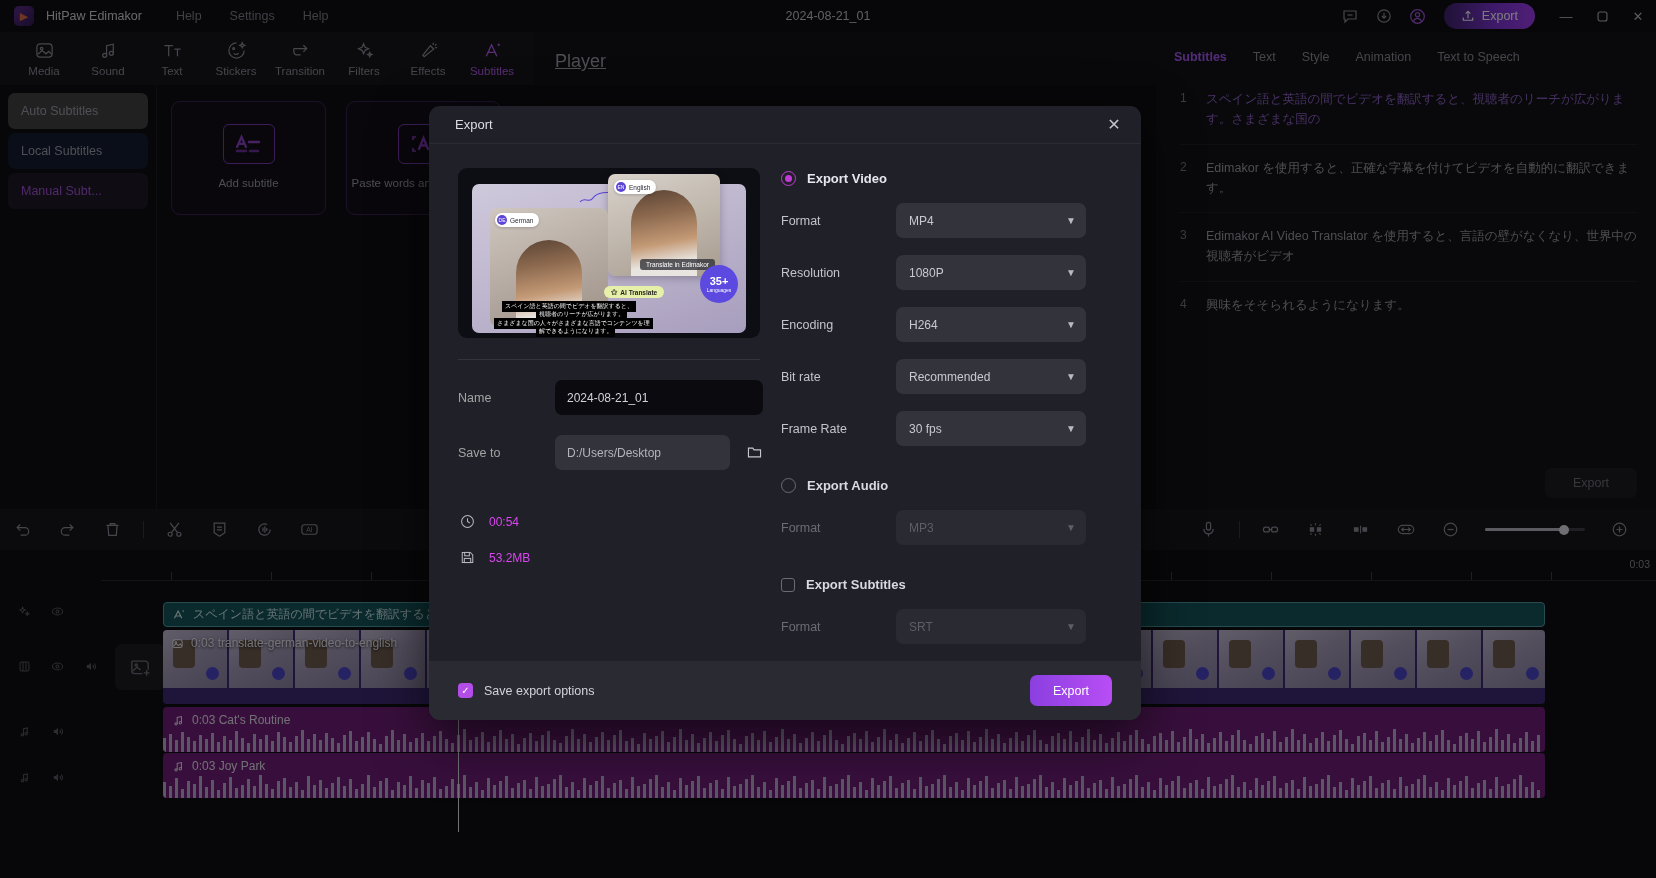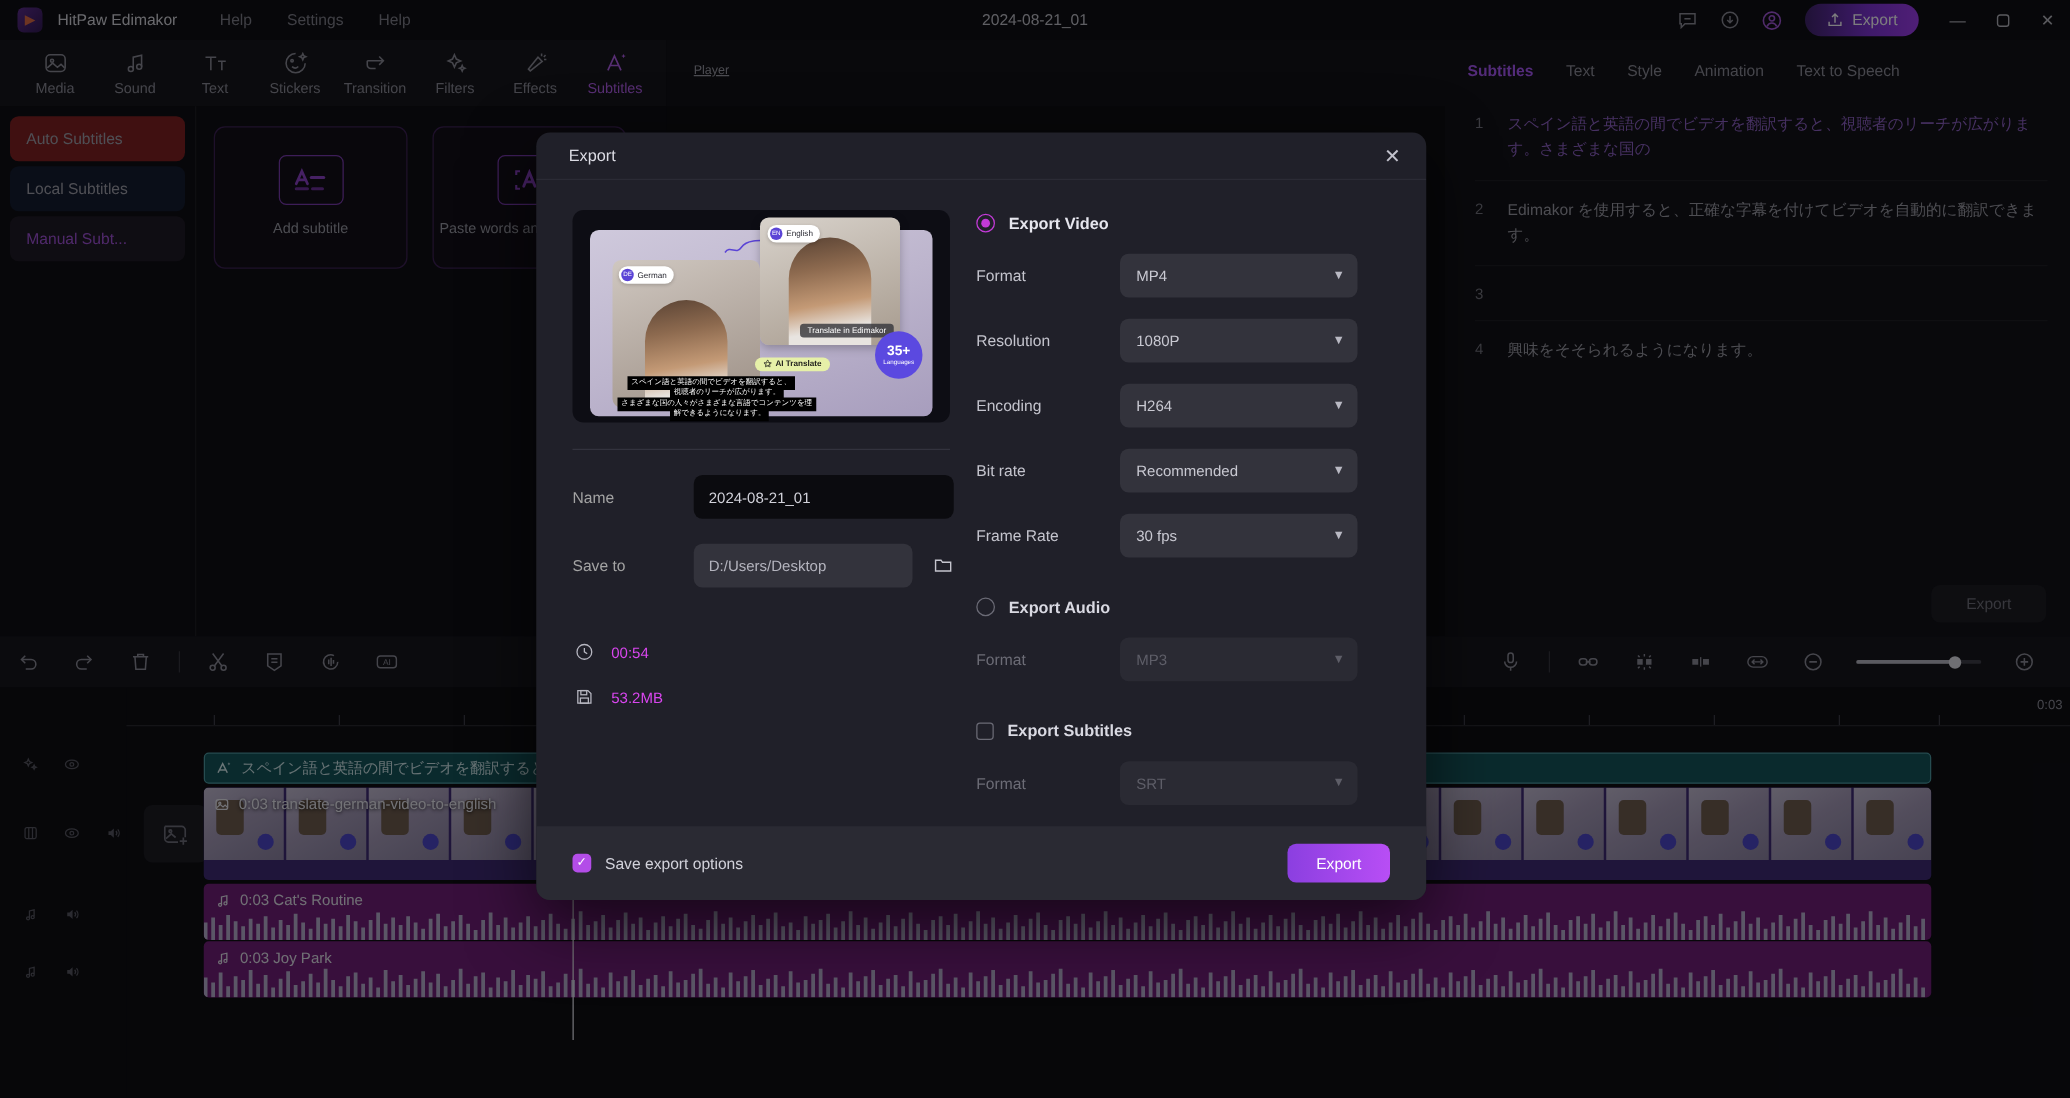--- a/index.html
+++ b/index.html
@@ -69,42 +69,42 @@
   
   .leftpane {
     position: absolute; top: 85px; left: 0; width: 533px; height: 424px;
     background: #0a0a0d; display: flex;
   }
   .modelist { width: 157px; padding: 8px 8px 0 8px; border-right: 1px solid #18181d; }
   .mode {
     height: 36px; border-radius: 7px; display: flex; align-items: center;
     padding-left: 13px; font-size: 12.5px; color: #a0a0a9; margin-bottom: 4px; cursor: pointer;
   }
-  .mode.m1 { background: #7f1d1d; }
+  .mode.m1 { background: #404040; }
   .mode.m2 { background: #0f172a; }
   .mode.active { background: #1b1620; color: #a04fd8; }
 
   .cards { flex: 1; padding: 16px 0 0 14px; display: flex; gap: 20px; }
   .card {
     width: 155px; height: 114px; border: 1px solid #3a1c52; border-radius: 9px;
     display: flex; flex-direction: column; align-items: center; justify-content: center;
     gap: 12px; cursor: pointer; background: #0d0a11;
   }
   .card-ico {
     width: 52px; height: 40px; border: 1.4px solid #7a38b0; border-radius: 6px;
     display: flex; align-items: center; justify-content: center;
   }
   .card-lbl { font-size: 11.5px; color: #9a9aa4; text-align: center; line-height: 1.35; }
 
   
   .player {
     position: absolute; top: 32px; left: 533px; width: 623px; height: 477px;
     background: #0d0d11;
   }
-  .player-tab { font-size: 10px; color: #9a9aa4; padding: 19px 0 0 22px; text-decoration: underline; }
+  .player-tab { font-size: 18px; color: #9a9aa4; padding: 19px 0 0 22px; text-decoration: underline; }
   .player-stage {
     position: absolute; top: 53px; left: 0; right: 0; bottom: 0; background: #09090c;
     display: flex; align-items: center; justify-content: center;
   }
   .player-video {
     width: 268px; height: 150px; border-radius: 8px; margin-top: -120px;
     background: linear-gradient(160deg,#b9b3c9,#8d8598);
   }
 
   
@@ -528,20 +528,21 @@
       <div class="subrow sel">
         <div class="subnum">1</div>
         <div class="subtext">スペイン語と英語の間でビデオを翻訳すると、視聴者のリーチが広がります。さまざまな国の</div>
       </div>
       <div class="subrow">
         <div class="subnum">2</div>
         <div class="subtext">Edimakor を使用すると、正確な字幕を付けてビデオを自動的に翻訳できます。</div>
       </div>
       <div class="subrow">
         <div class="subnum">3</div>
+        <div class="subtext">Edimakor AI Video Translator を使用すると、言語の壁がなくなり、世界中の視聴者がビデオ</div>
       </div>
       <div class="subrow">
         <div class="subnum">4</div>
         <div class="subtext">興味をそそられるようになります。</div>
       </div>
     </div>
     <div class="rexport-bar">
       <div class="rexport-btn">Export</div>
     </div>
   </div>

